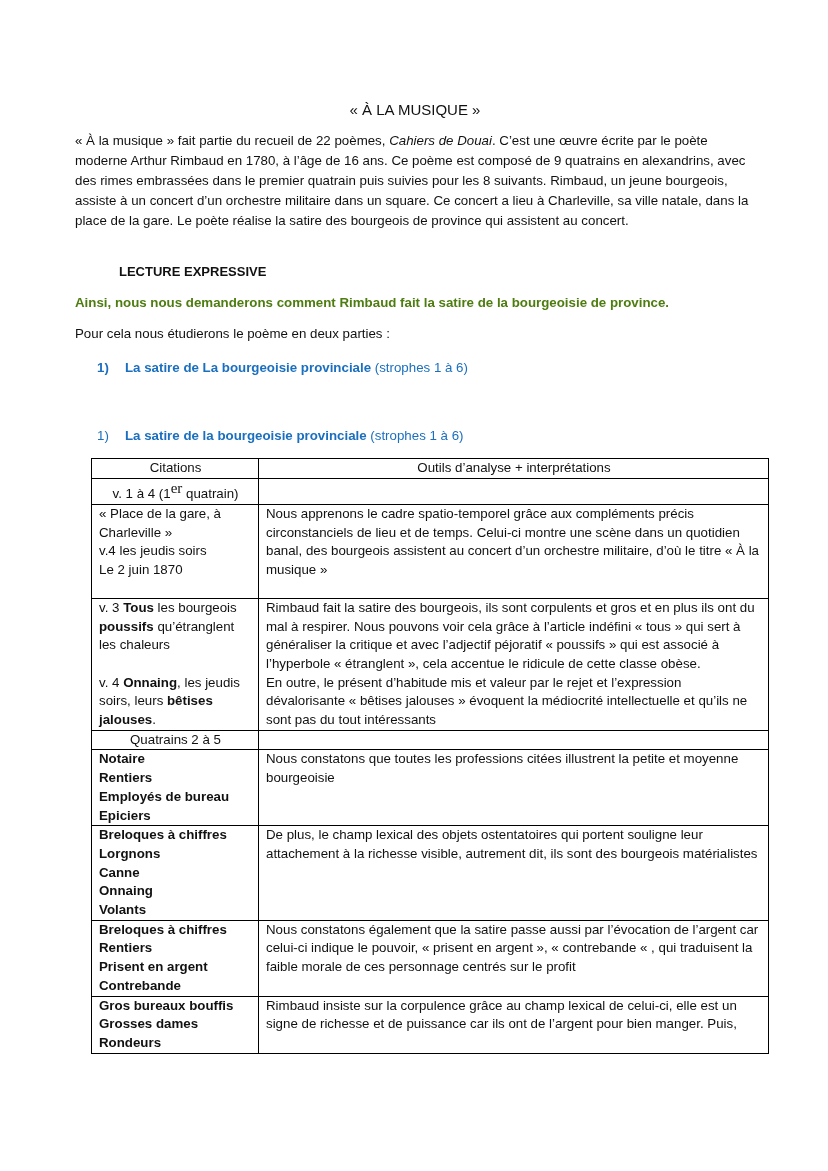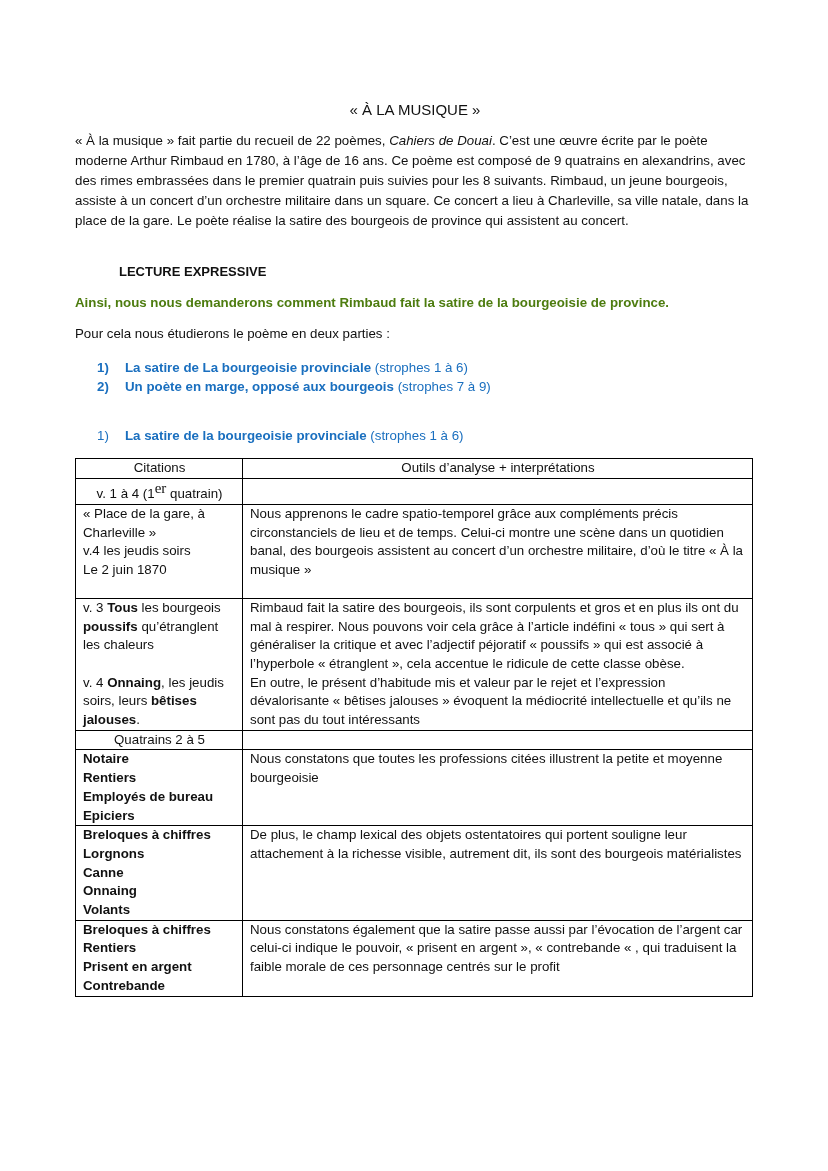--- a/index.html
+++ b/index.html
@@ -16,21 +16,21 @@
   .problem { position: absolute; top: 295px; left: 0; font-weight: bold; color: #4d7c0f; }
   .plan-intro { position: absolute; top: 326px; left: 0; }
   .plan { position: absolute; top: 358px; left: 22px; margin: 0; padding: 0; list-style: none; line-height: 19px; }
   .plan li { color: #1a6fbf; }
   .plan .num { display: inline-block; width: 28px; font-weight: bold; }
   .plan .bold { font-weight: bold; }
   .section-head { position: absolute; top: 428px; left: 22px; color: #1a6fbf; }
   .section-head .num { display: inline-block; width: 28px; }
   .section-head .bold { font-weight: bold; }
   table.analysis {
-    position: absolute; top: 458px; left: 0; width: 678px;
+    position: absolute; top: 458px; left: 16px; width: 678px;
     border-collapse: collapse; font-size: 13.3px; line-height: 18.7px;
   }
   table.analysis td, table.analysis th {
     border: 1px solid #000; vertical-align: top; padding: 0 6px 0 7px; font-weight: normal;
   }
   table.analysis th { text-align: center; }
   .c1 { width: 153px; }
   .center { text-align: center; }
   b { font-weight: bold; }
   .line { display: block; }
@@ -48,23 +48,20 @@
 
   <div class="h-lecture">LECTURE EXPRESSIVE</div>
 
   <div class="problem">Ainsi, nous nous demanderons comment Rimbaud fait la satire de la bourgeoisie de province.</div>
 
   <div class="plan-intro">Pour cela nous étudierons le poème en deux parties :</div>
 
   <ul class="plan">
     <li>
       <span class="num">1)</span><span class="bold">La satire de La bourgeoisie provinciale</span><span> (strophes 1 à 6)</span>
-    </li>
-    <li>
-      <span class="num">2)</span><span class="bold">Un poète en marge, opposé aux bourgeois</span><span> (strophes 7 à 9)</span>
     </li>
   </ul>
 
   <div class="section-head">
     <span class="num">1)</span><span class="bold">La satire de la bourgeoisie provinciale</span><span> (strophes 1 à 6)</span>
   </div>
 
   <table class="analysis">
     <tbody>
         <tr>
@@ -119,15 +116,23 @@
     </tr>
     <tr>
       <td>
         <b class="line">Breloques à chiffres</b>
         <b class="line">Rentiers</b>
         <b class="line">Prisent en argent</b>
         <b class="line">Contrebande</b>
       </td>
       <td>Nous constatons également que la satire passe aussi par l’évocation de l’argent car celui-ci indique le pouvoir, « prisent en argent », « contrebande « , qui traduisent la faible morale de ces personnage centrés sur le profit</td>
     </tr>
+    <tr>
+      <td>
+        <b class="line">Gros bureaux bouffis</b>
+        <b class="line">Grosses dames</b>
+        <b class="line">Rondeurs</b>
+      </td>
+      <td>Rimbaud insiste sur la corpulence grâce au champ lexical de celui-ci, elle est un signe de richesse et de puissance car ils ont de l’argent pour bien manger. Puis,</td>
+    </tr>
   </tbody>
     </table>
 </div>
 
 </body></html>

